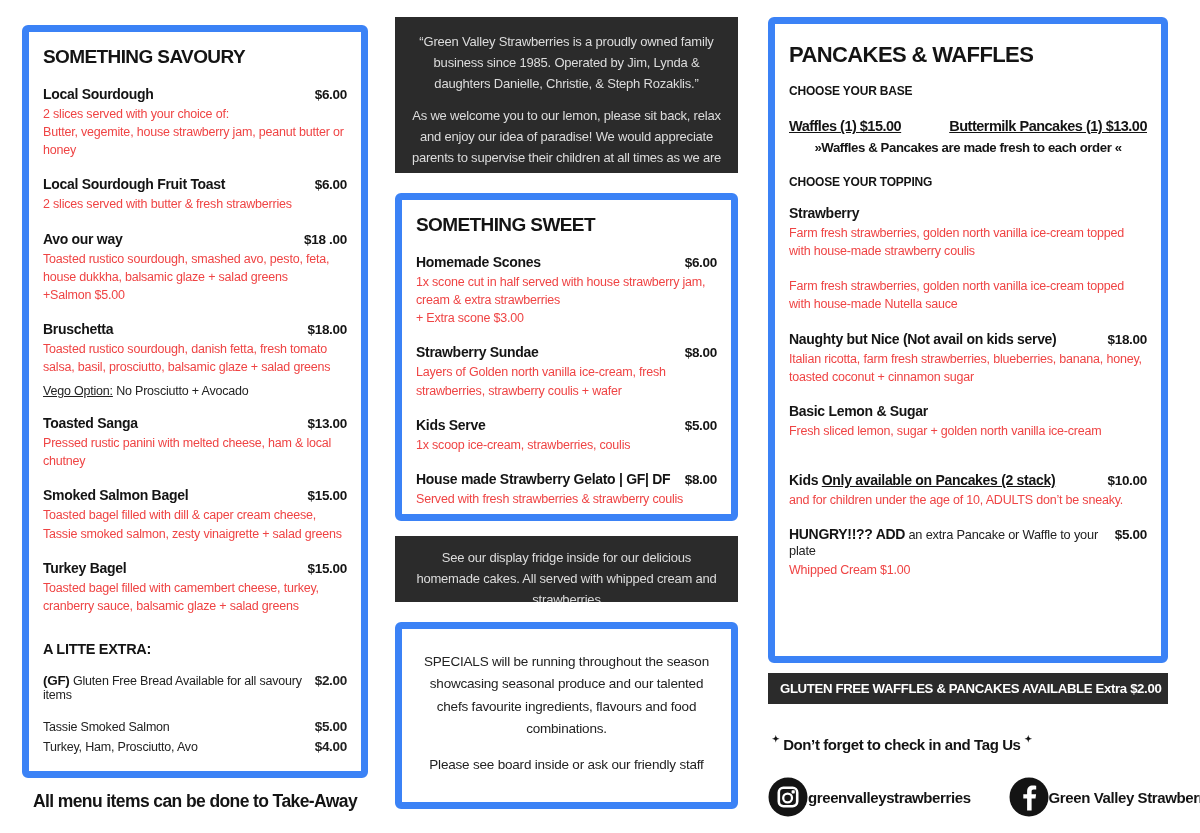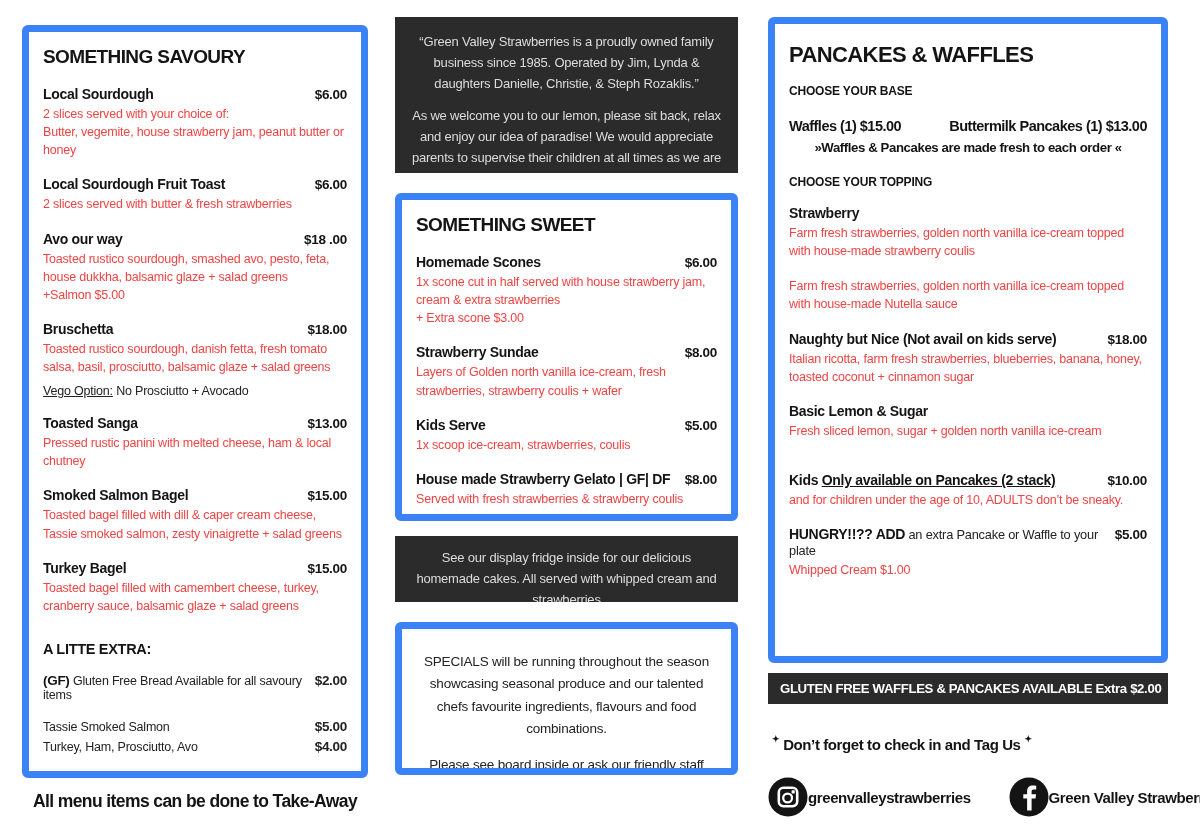--- a/index.html
+++ b/index.html
@@ -35,28 +35,28 @@
   .extra-row .item-price{font-size:13.5px;}
 
   .takeaway{margin-top:13px;text-align:center;font-weight:bold;font-size:17.5px;letter-spacing:-0.6px;white-space:nowrap;}
 
   .intro-box{height:156px;padding:15px 14px;font-size:13px;line-height:1.6;letter-spacing:-0.2px;}
   .intro-box p{margin:0 0 12px;}
   .intro-box p:last-child{margin-bottom:0;}
 
   .sweet-box{margin-top:20px;height:328px;padding:8px 14px;}
   .fridge-box{margin-top:15px;height:66px;padding:12px 20px;font-size:13px;line-height:1.6;letter-spacing:-0.2px;}
-  .specials-box{margin-top:20px;height:153px;padding:22px 14px;text-align:center;}
+  .specials-box{margin-top:20px;height:187px;padding:22px 14px;text-align:center;}
   .specials-box p{margin:0 0 14px;font-size:13.5px;line-height:1.65;letter-spacing:-0.2px;color:#222;}
   .specials-box p:last-child{margin-bottom:0;}
 
   .pancakes-box{height:646px;padding:10px 14px;}
   .pancakes-title{font-size:22px;font-weight:bold;letter-spacing:-0.6px;margin:8px 0 16px;}
   .mini-head{font-weight:bold;font-size:12px;letter-spacing:-0.2px;margin:12px 0 0;}
-  .base-row{display:flex;justify-content:space-between;font-weight:bold;font-size:14.5px;letter-spacing:-0.5px;white-space:nowrap;margin-top:20px;}
+  .base-row{display:flex;justify-content:space-between;font-weight:bold;font-size:14.5px;letter-spacing:-0.5px;white-space:nowrap;margin-top:20px;text-decoration:underline;}
   .fresh-note{text-align:center;font-weight:bold;font-size:13.2px;letter-spacing:-0.4px;margin-top:6px;}
   .topping-head{margin:20px 0 16px;}
 
   .gf-banner{margin-top:10px;background:#2b2b2b;color:#ffffff;font-weight:bold;font-size:13.2px;letter-spacing:-0.35px;padding:8px 12px;white-space:nowrap;box-sizing:border-box;width:100%;overflow:hidden;}
   .tag-note{margin-top:30px;font-weight:bold;font-size:15px;letter-spacing:-0.4px;}
   .spark{font-size:9px;vertical-align:8px;margin:0 4px;font-weight:bold;}
   .social-row{margin-top:24px;display:flex;align-items:center;}
   .social-label{font-weight:bold;font-size:15px;letter-spacing:-0.4px;white-space:nowrap;}
   .fb-group{margin-left:38px;display:flex;align-items:center;}
   .ig-group{display:flex;align-items:center;}

